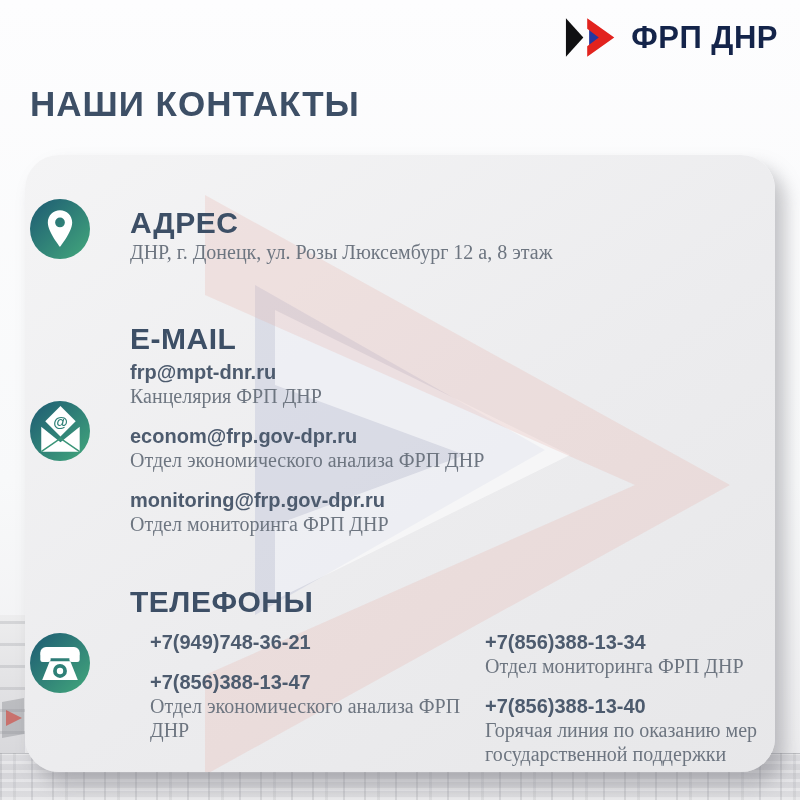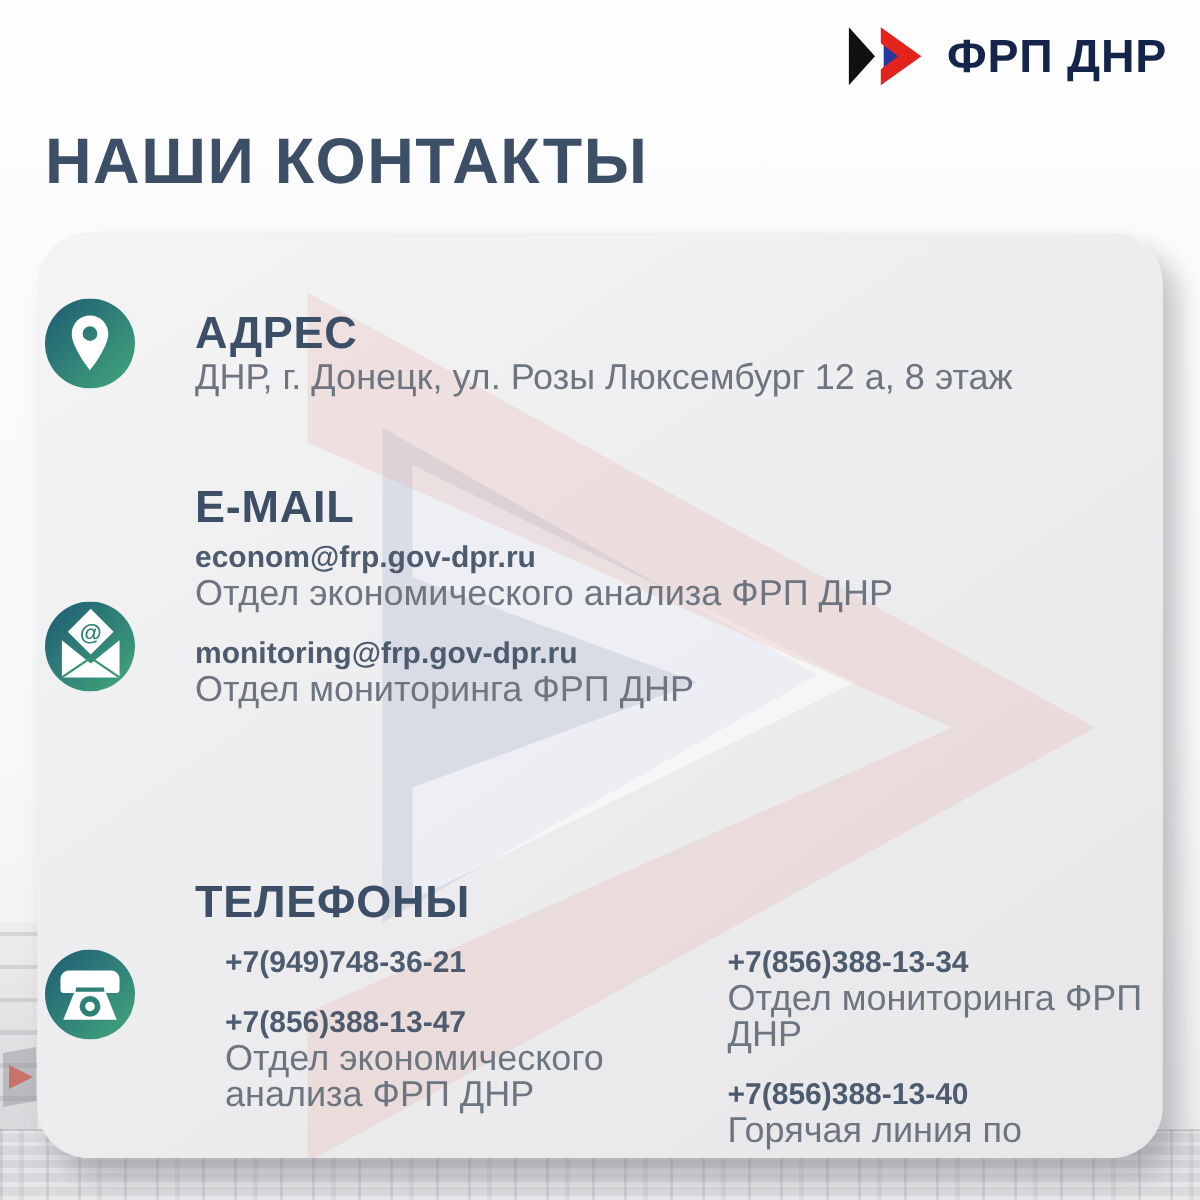--- a/index.html
+++ b/index.html
@@ -4,42 +4,42 @@
 <style>
   html,body{margin:0;padding:0;}
   body{font-family:"Liberation Sans","DejaVu Sans",sans-serif;}
   .stage{position:relative;width:800px;height:800px;overflow:hidden;
          background:linear-gradient(180deg,#fdfdfe 0%,#f8f9fa 60%,#efeff1 92%,#e9e9eb 100%);}
 
   
   .logo{position:absolute;top:16px;right:22px;display:flex;align-items:center;gap:9px;}
   .logo-mark{width:58px;height:43px;display:block;}
   .logo-text{font-size:31px;font-weight:800;color:#14244a;letter-spacing:.5px;white-space:nowrap;}
-  .page-title{position:absolute;left:30px;top:84px;font-size:43px;font-weight:800;
+  .page-title{position:absolute;left:30px;top:84px;font-size:35px;font-weight:800;
               color:#3d4f66;letter-spacing:1px;white-space:nowrap;}
 
   
   .card{position:absolute;left:25px;top:155px;width:750px;height:617px;border-radius:34px;
         background:linear-gradient(145deg,#f4f4f5 0%,#ececee 55%,#e7e7e9 100%);
         box-shadow:10px 12px 18px rgba(110,110,118,.40);overflow:hidden;}
   .watermark{position:absolute;left:0;top:0;width:750px;height:617px;pointer-events:none;}
 
   
   .medal{position:absolute;left:5px;width:60px;height:60px;}
   .medal svg{width:60px;height:60px;display:block;}
   .medal-address{top:44px;}
   .medal-email{top:246px;}
   .medal-phone{top:478px;}
 
   
   .sec-title{position:absolute;left:105px;font-size:30px;font-weight:800;color:#3d4f66;letter-spacing:.5px;margin-top:17px;}
   .t-address{top:34px;}
   .t-email{top:150px;}
   .t-phones{top:413px;}
-  .line,.entry .dept{font-size:24px;color:#6d7580;line-height:24px;}
+  .line,.entry .dept{font-size:20px;color:#6d7580;line-height:24px;font-family:Liberation Serif, serif;}
   .addr-line{position:absolute;left:105px;top:85px;white-space:nowrap;}
   .entry .val{font-size:20px;font-weight:bold;color:#4d5b6e;line-height:24px;}
   .entry{margin-bottom:16px;}
   .email-list{position:absolute;left:105px;top:205px;width:480px;}
   .phone-cols{position:absolute;left:105px;top:475px;display:flex;margin-left:20px;}
   .phone-col-left{width:335px;}
   .phone-col-right{width:300px;}
 
   
   .photo-strip{position:absolute;left:0;right:0;bottom:0;height:46px;
@@ -112,20 +112,24 @@
         <circle cx="32" cy="32" r="32" fill="url(#g2)"></circle>
         <rect x="21" y="10" width="23" height="23" fill="#ffffff" transform="rotate(45 32.5 21.5)"></rect>
         <text x="32.5" y="27.5" font-size="16" font-weight="bold" fill="#2e8077" text-anchor="middle" font-family="'Liberation Sans',sans-serif">@</text>
         <path d="M12 27.5 L32.5 44 L53 27.5 L53 54 L12 54 Z" fill="#ffffff"></path>
         <path d="M12 54 L32.5 40 L53 54" stroke="#3a9578" stroke-width="1.6" fill="none"></path>
       </svg>
     </div>
     <div class="sec-title t-email">E-MAIL</div>
     <div class="email-list">
       <div class="entry">
+        <div class="val">frp@mpt-dnr.ru</div>
+        <div class="dept">Канцелярия ФРП ДНР</div>
+      </div>
+      <div class="entry">
         <div class="val">econom@frp.gov-dpr.ru</div>
         <div class="dept">Отдел экономического анализа ФРП ДНР</div>
       </div>
       <div class="entry">
         <div class="val">monitoring@frp.gov-dpr.ru</div>
         <div class="dept">Отдел мониторинга ФРП ДНР</div>
       </div>
     </div>
 
     <div class="medal medal-phone">

